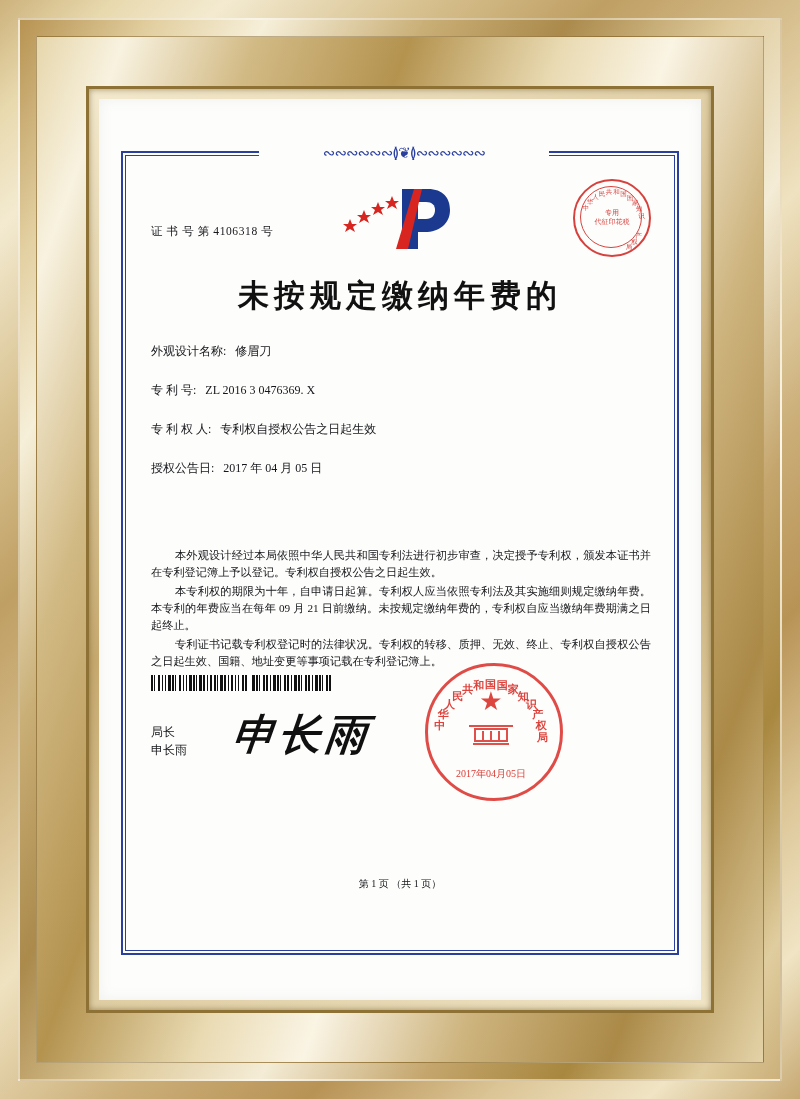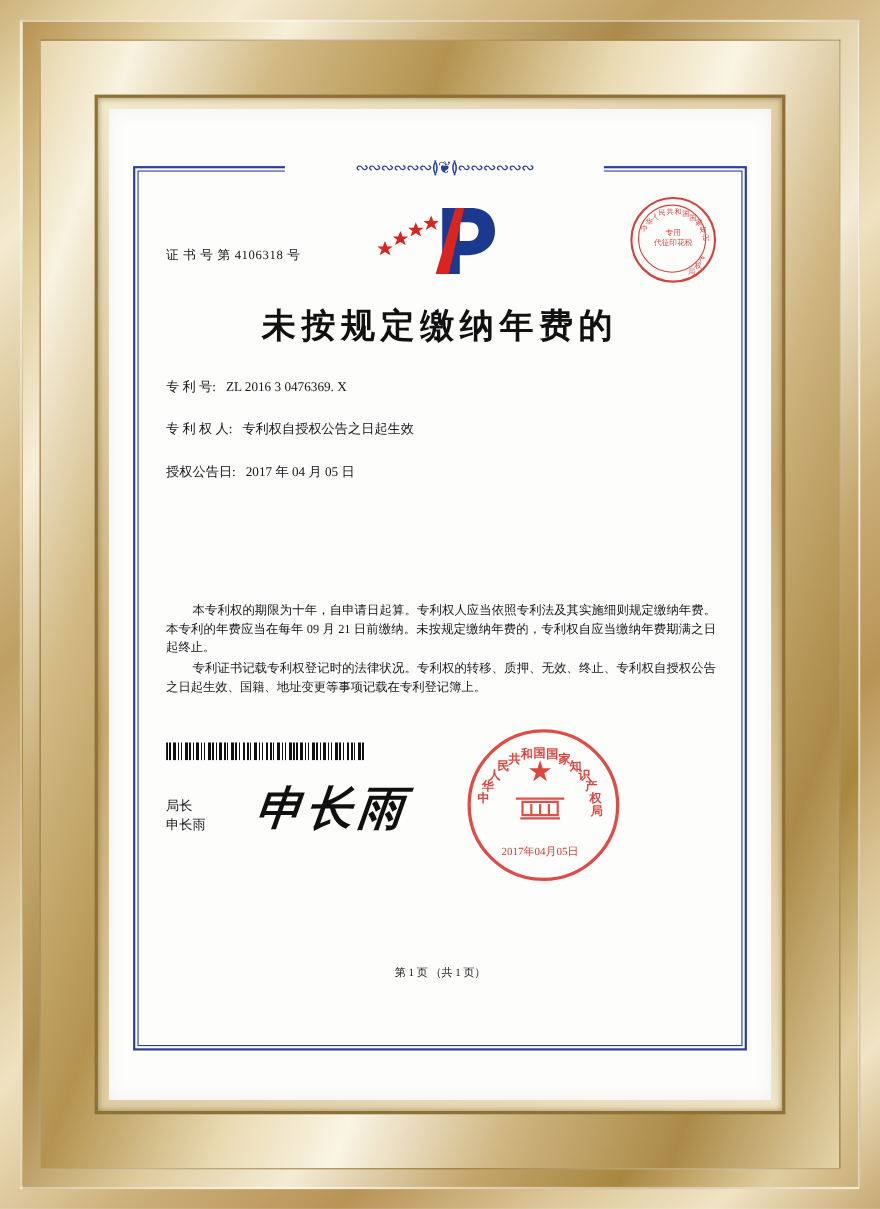--- a/index.html
+++ b/index.html
@@ -372,34 +372,39 @@
           <path d="M78,19 L86,19 C92,19 95,22 95,27 C95,32 92,36 86,36 L78,36 Z" fill="#fdfdfb"></path>
 
           <path d="M56,66 L74,6 L82,6 L68,66 Z" fill="#d8251f"></path>
         </svg>
       </div>
 
       <div class="main-title">未按规定缴纳年费的</div>
 
       <div class="fields">
         <div class="field-row">
+          <span class="field-label">外观设计名称:</span>
+          <span class="field-value">修眉刀</span>
+        </div>
+        <div class="field-row">
           <span class="field-label">专  利  号:</span>
           <span class="field-value">ZL 2016 3 0476369. X</span>
         </div>
         <div class="field-row">
           <span class="field-label">专 利 权  人:</span>
           <span class="field-value">专利权自授权公告之日起生效</span>
         </div>
         <div class="field-row">
           <span class="field-label">授权公告日:</span>
           <span class="field-value">2017 年 04 月 05 日</span>
         </div>
       </div>
 
       <div class="body-text">
+        <p>本外观设计经过本局依照中华人民共和国专利法进行初步审查，决定授予专利权，颁发本证书并在专利登记簿上予以登记。专利权自授权公告之日起生效。</p>
         <p>本专利权的期限为十年，自申请日起算。专利权人应当依照专利法及其实施细则规定缴纳年费。本专利的年费应当在每年 09 月 21 日前缴纳。未按规定缴纳年费的，专利权自应当缴纳年费期满之日起终止。</p>
         <p>专利证书记载专利权登记时的法律状况。专利权的转移、质押、无效、终止、专利权自授权公告之日起生效、国籍、地址变更等事项记载在专利登记簿上。</p>
       </div>
 
       <div class="barcode"></div>
 
       <div class="sign-block">
         <div>局长</div>
         <div>申长雨</div>
       </div>

